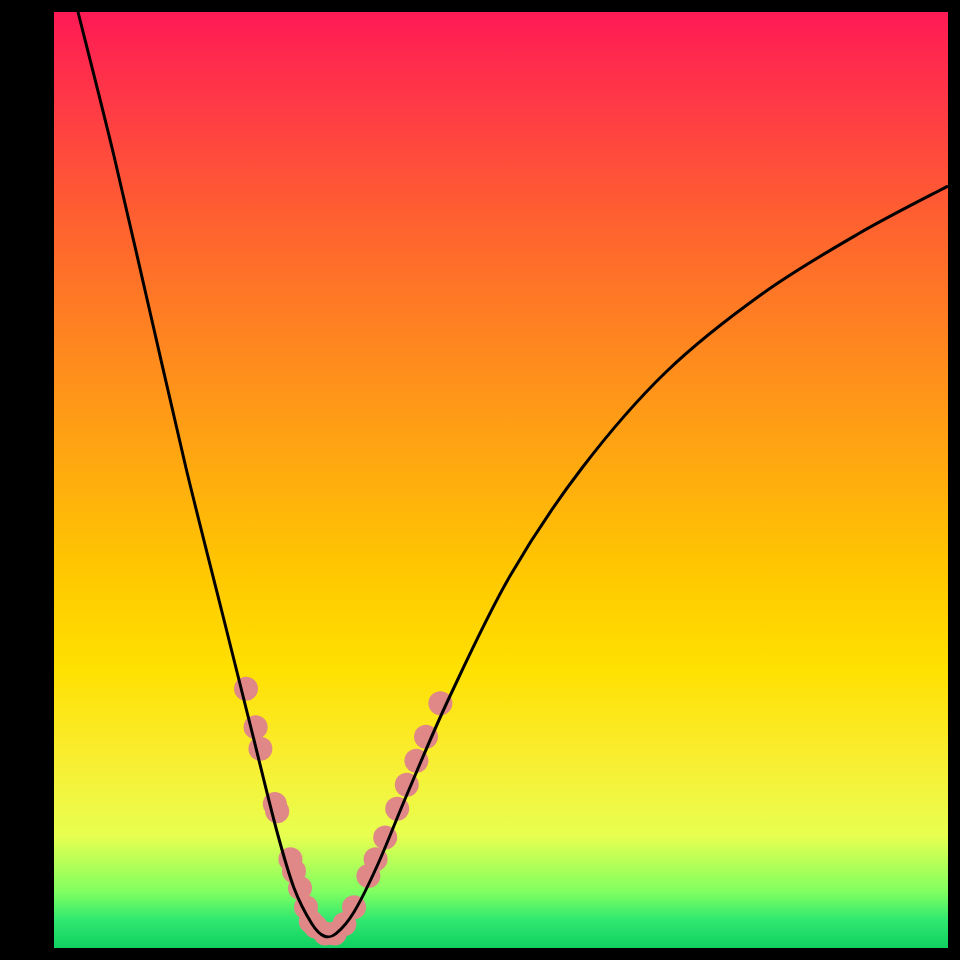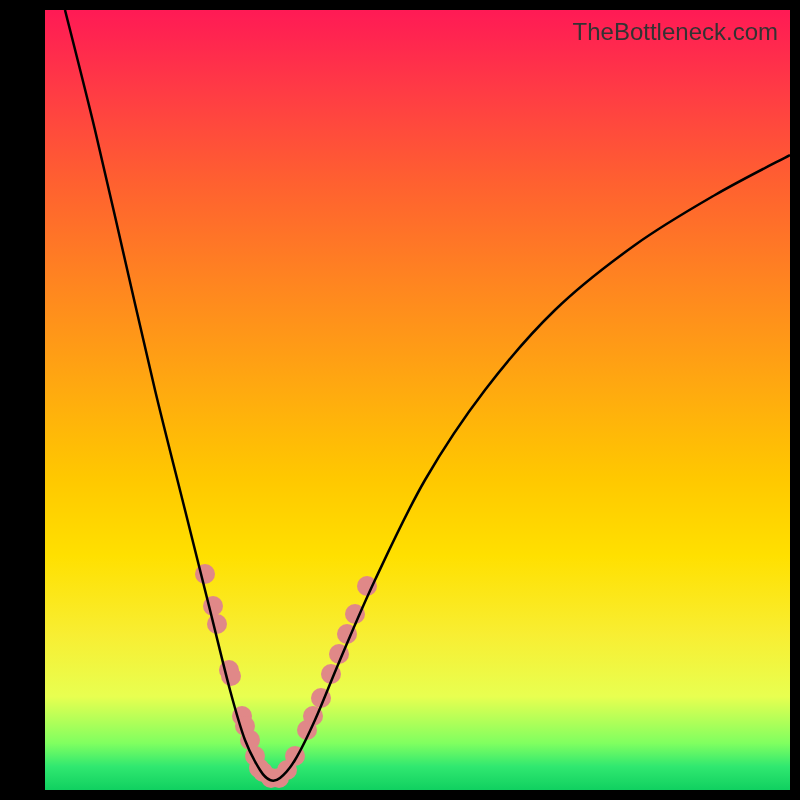--- a/index.html
+++ b/index.html
@@ -53,21 +53,20 @@
       top: 0;
       width: 745px;
       height: 780px;
     }
   </style>
 </head>
 <body>
 
 <div class="container">
   <div class="plot-area">
-    <div class="watermark">TheBottleneck.com</div>
     <svg class="curve-svg" viewBox="0 0 745 780">
       <g id="markers-group">
           <circle cx="160" cy="564" r="10" fill="#e08888"></circle>
           <circle cx="168" cy="596" r="10" fill="#e08888"></circle>
           <circle cx="172" cy="614" r="10" fill="#e08888"></circle>
           <circle cx="184" cy="660" r="10" fill="#e08888"></circle>
           <circle cx="186" cy="666" r="10" fill="#e08888"></circle>
           <circle cx="197" cy="706" r="10" fill="#e08888"></circle>
           <circle cx="200" cy="716" r="10" fill="#e08888"></circle>
           <circle cx="205" cy="730" r="10" fill="#e08888"></circle>

